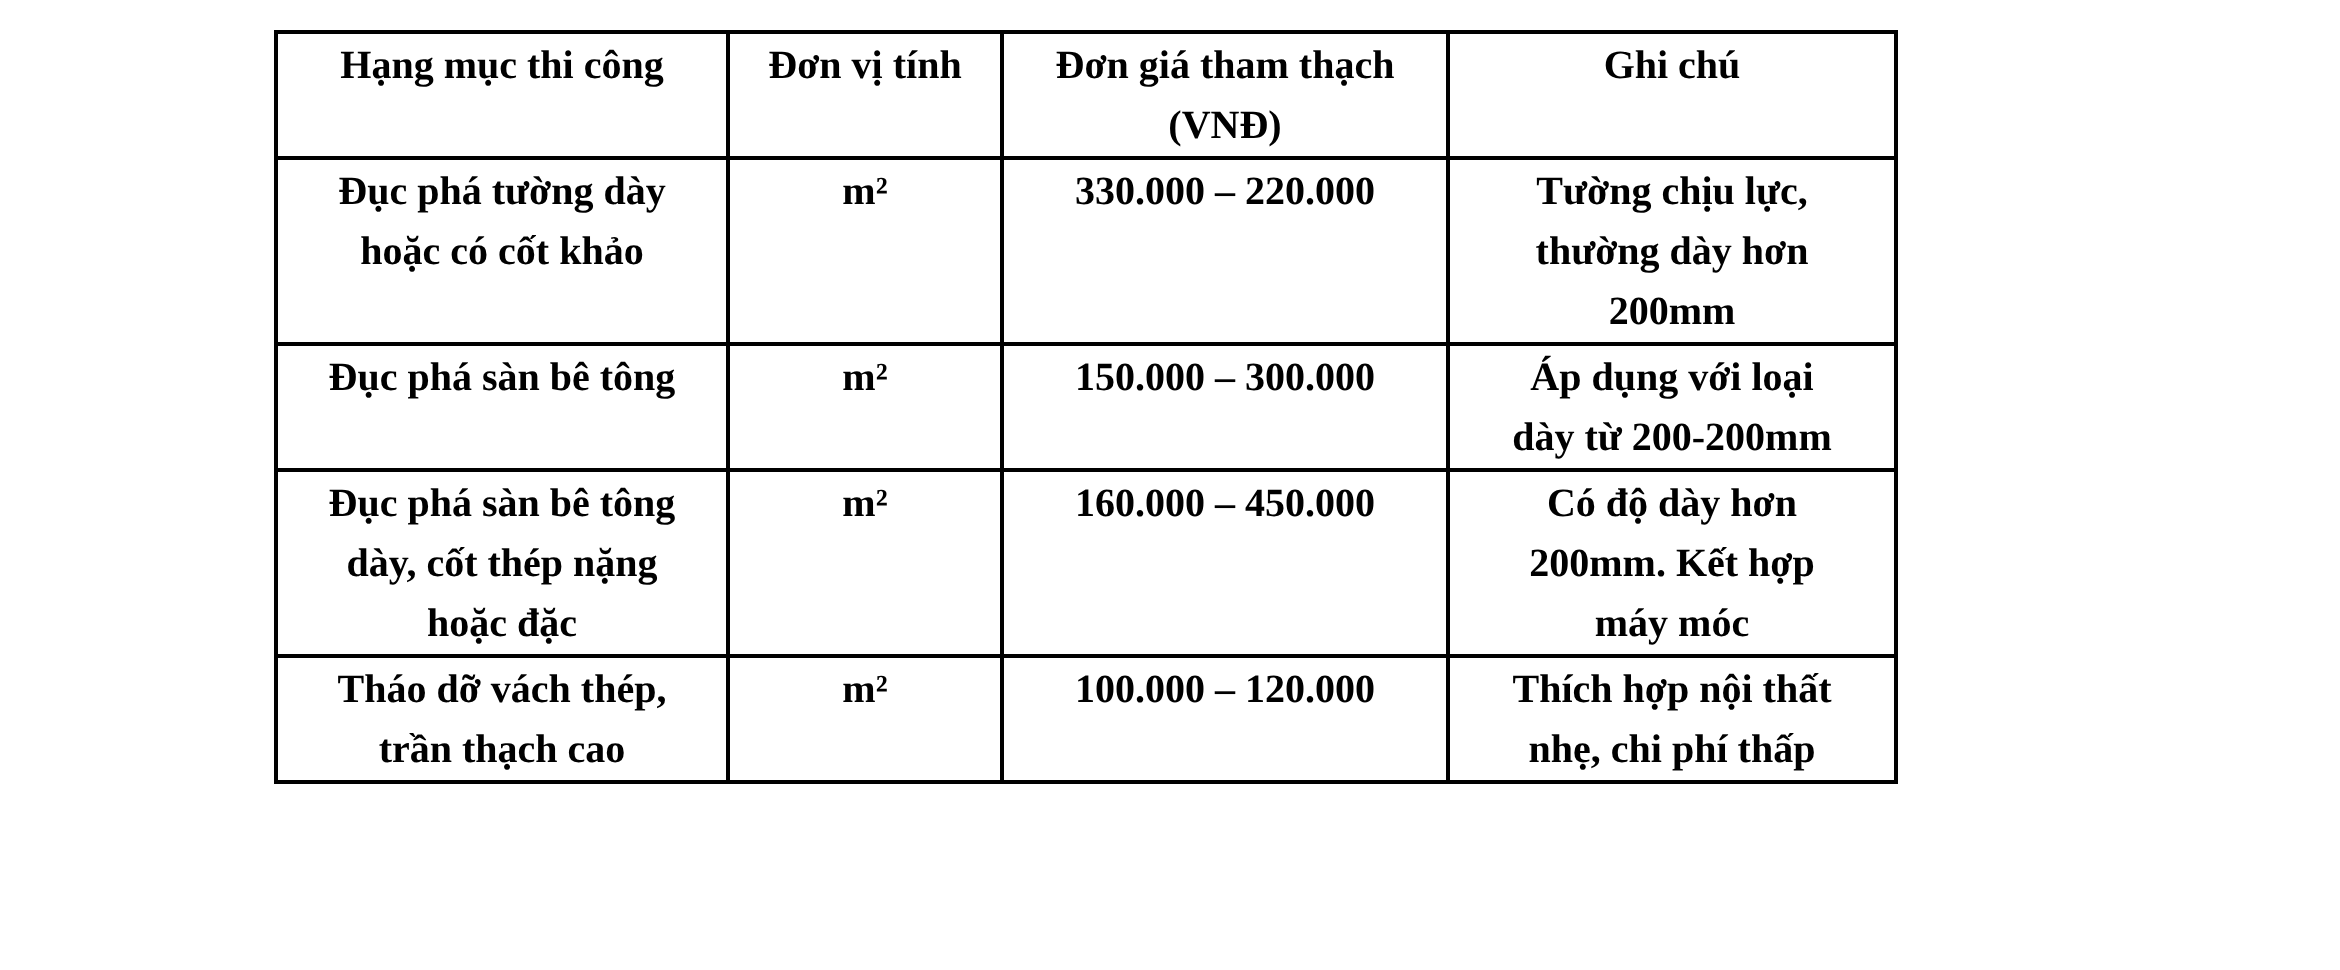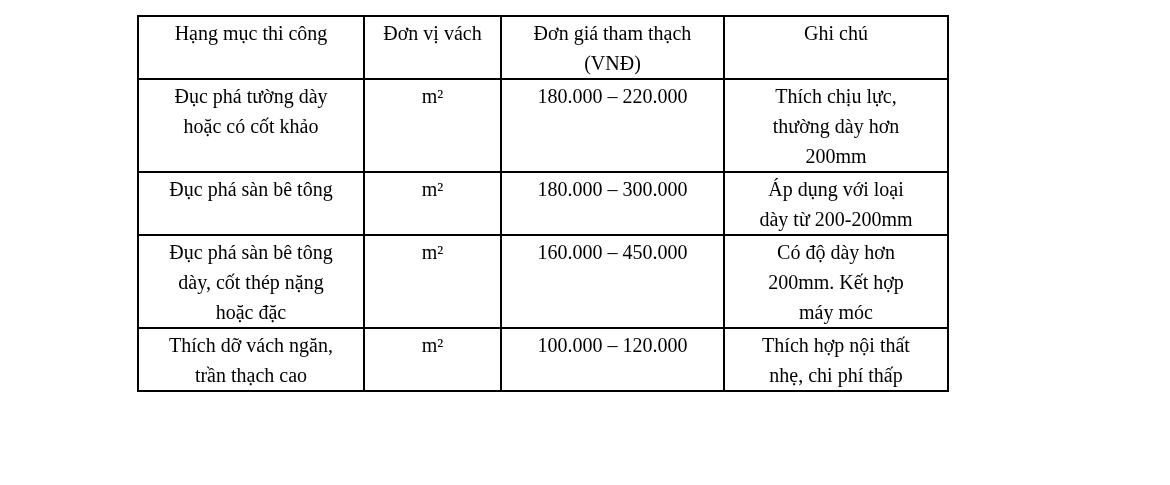--- a/index.html
+++ b/index.html
@@ -26,21 +26,21 @@
   }
   table.pricing col.c1 { width: 226px; }
   table.pricing col.c2 { width: 137px; }
   table.pricing col.c3 { width: 223px; }
   table.pricing col.c4 { width: 224px; }
   table.pricing th,
   table.pricing td {
     border: 2px solid #000000;
     font-size: 20px;
     line-height: 30px;
-    font-weight: normal;
+    font-weight: bold;
     text-align: center;
     vertical-align: top;
     padding: 1px 4px 0 4px;
     white-space: pre-line;
     overflow: hidden;
   }
   tr.h-61 { height: 61px; }
   tr.h-62 { height: 62px; }
   tr.h-92 { height: 92px; }
 </style>
@@ -50,55 +50,55 @@
 <table class="pricing">
   <colgroup>
     <col class="c1">
     <col class="c2">
     <col class="c3">
     <col class="c4">
   </colgroup>
   <thead>
     <tr class="h-61">
       <th>Hạng mục thi công</th>
-      <th>Đơn vị vách</th>
+      <th>Đơn vị tính</th>
       <th>Đơn giá tham thạch
 (VNĐ)</th>
       <th>Ghi chú</th>
     </tr>
   </thead>
   <tbody>
     <tr class="h-92">
       <td>Đục phá tường dày
 hoặc có cốt khảo</td>
       <td>m²</td>
-      <td>180.000 – 220.000</td>
-      <td>Thích chịu lực,
+      <td>330.000 – 220.000</td>
+      <td>Tường chịu lực,
 thường dày hơn
 200mm</td>
     </tr>
     <tr class="h-62">
       <td>Đục phá sàn bê tông</td>
       <td>m²</td>
-      <td>180.000 – 300.000</td>
+      <td>150.000 – 300.000</td>
       <td>Áp dụng với loại
 dày từ 200-200mm</td>
     </tr>
     <tr class="h-92">
       <td>Đục phá sàn bê tông
 dày, cốt thép nặng
 hoặc đặc</td>
       <td>m²</td>
       <td>160.000 – 450.000</td>
       <td>Có độ dày hơn
 200mm. Kết hợp
 máy móc</td>
     </tr>
     <tr class="h-61">
-      <td>Thích dỡ vách ngăn,
+      <td>Tháo dỡ vách thép,
 trần thạch cao</td>
       <td>m²</td>
       <td>100.000 – 120.000</td>
       <td>Thích hợp nội thất
 nhẹ, chi phí thấp</td>
     </tr>
   </tbody>
 </table>
 
 </body></html>

